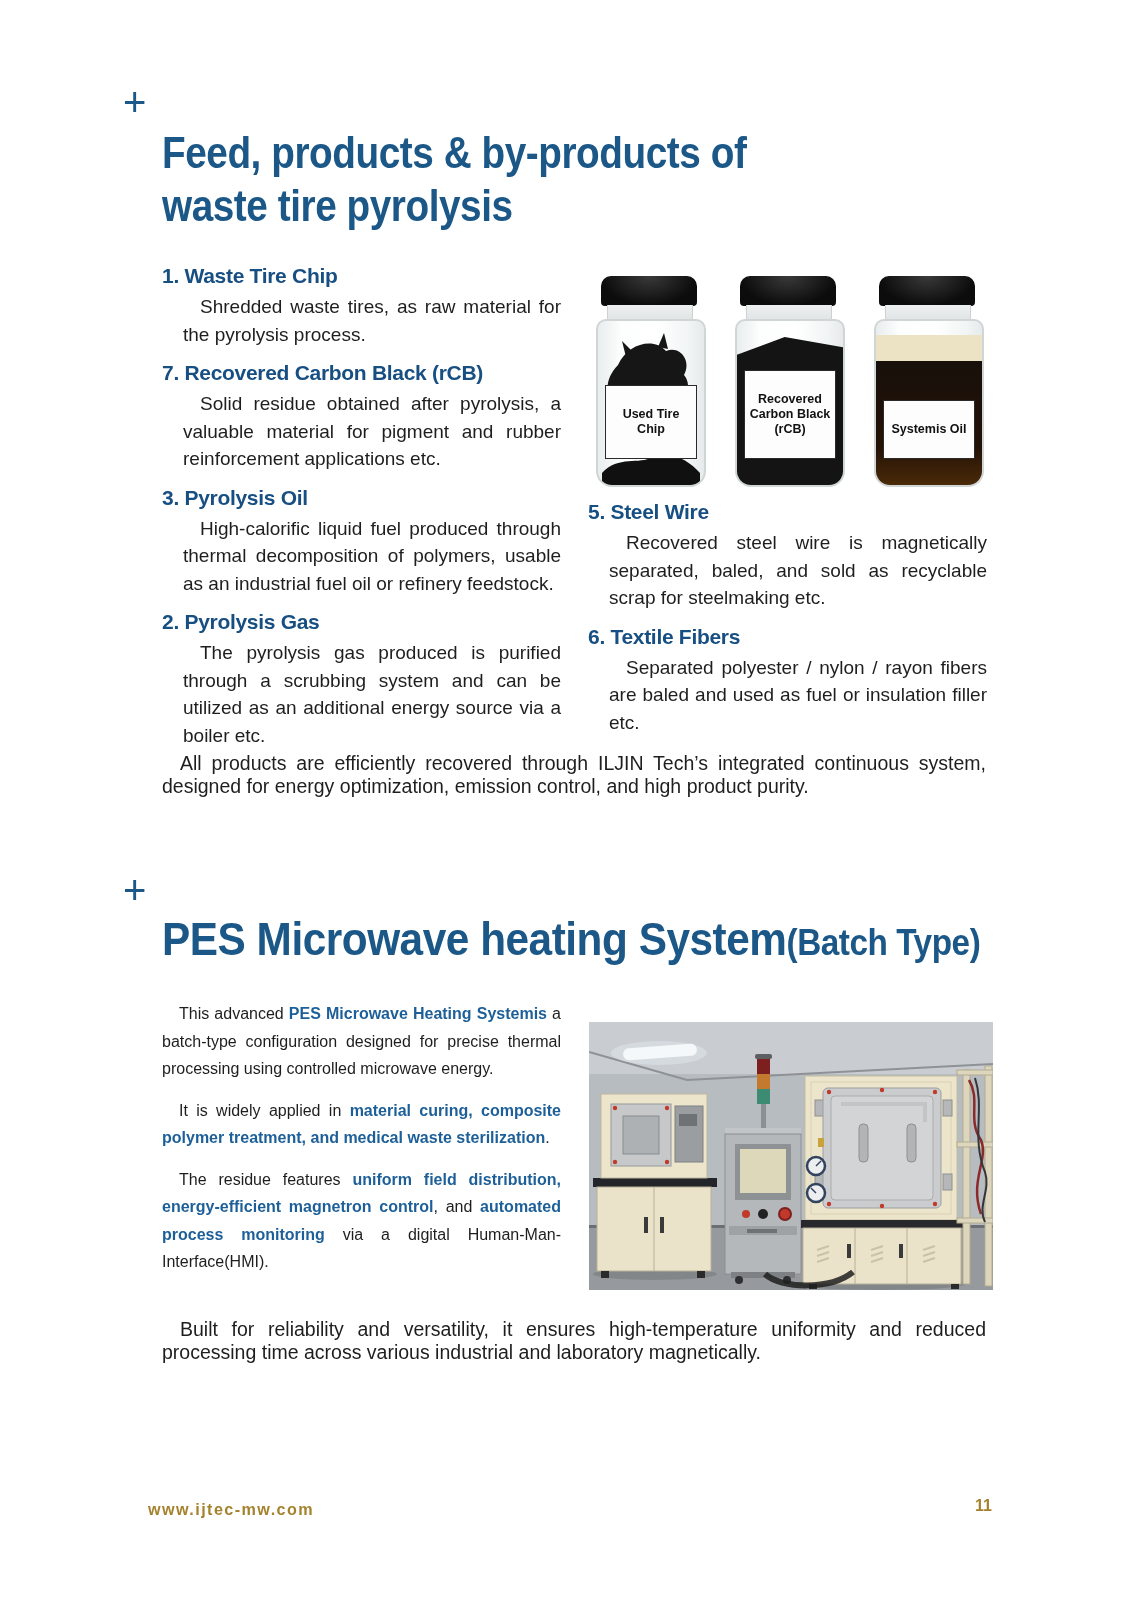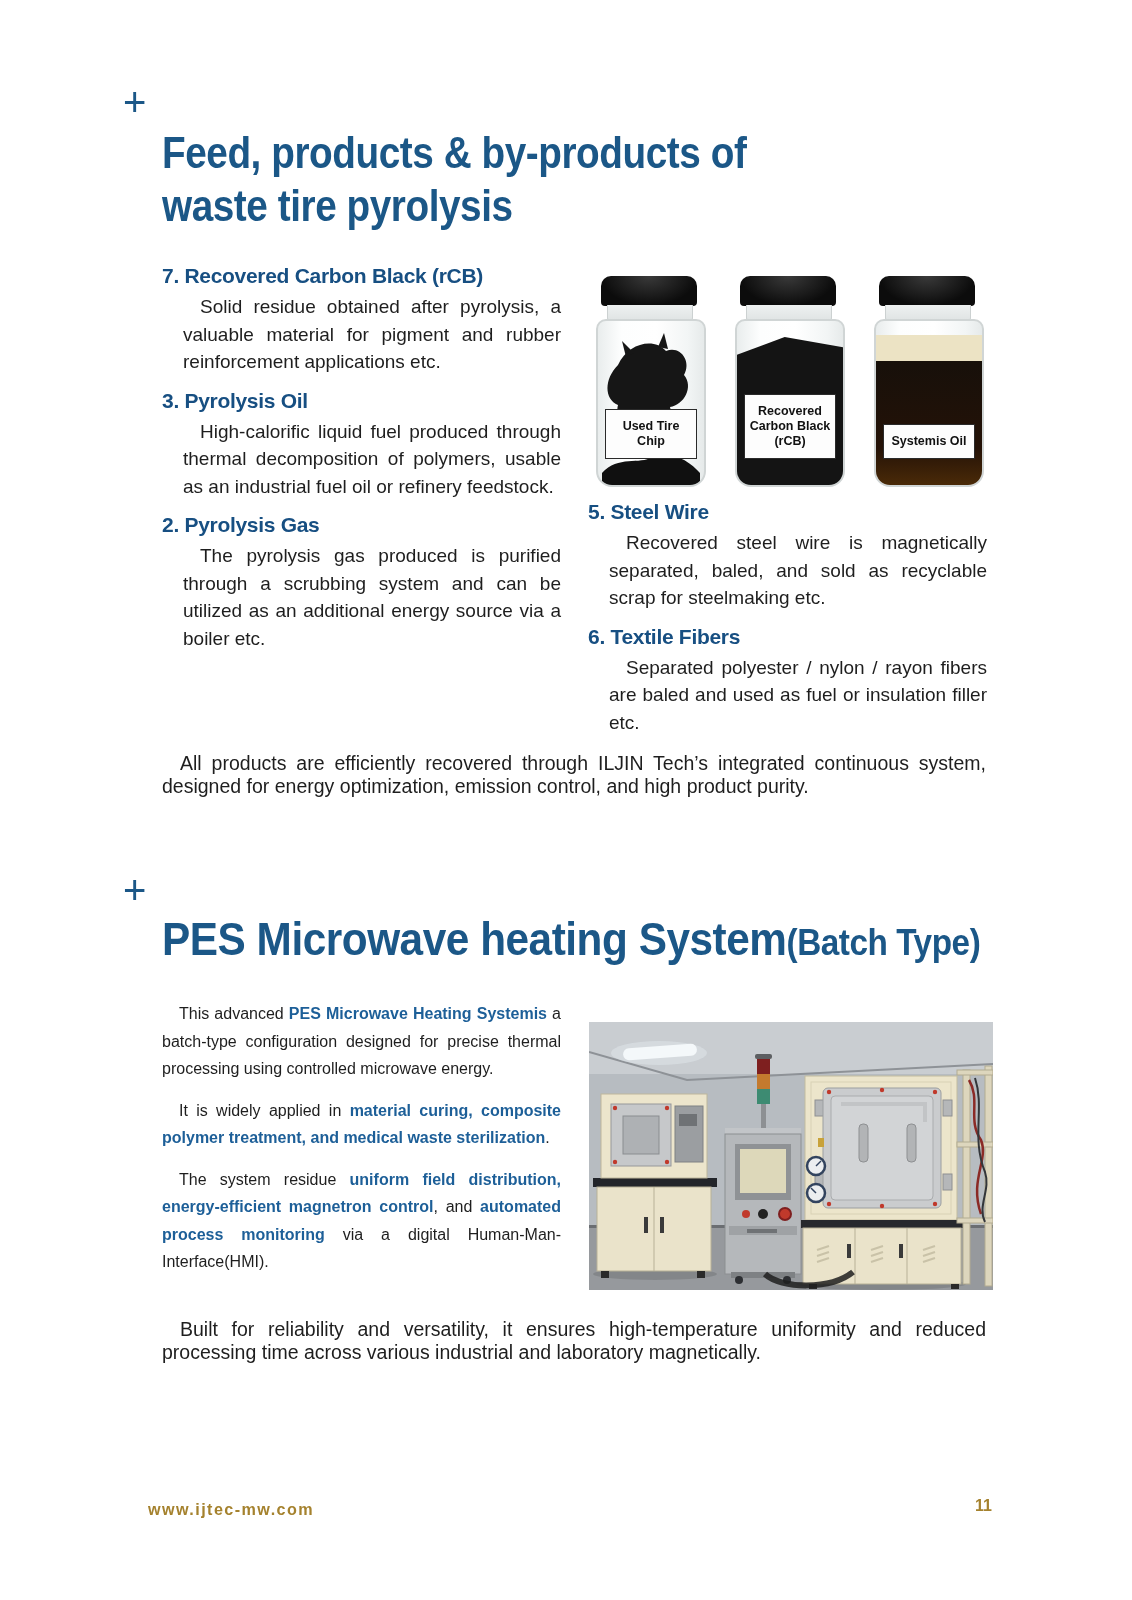--- a/index.html
+++ b/index.html
@@ -41,39 +41,43 @@
   .glass{position:absolute;top:43px;left:8px;width:106px;height:164px;
          border:2px solid #d0d5d5;border-radius:10px 10px 16px 16px;overflow:hidden;
          background:linear-gradient(90deg,#e9eded,#fdfefe 22%,#ffffff 55%,#f2f5f5 85%,#e6eaea);}
   .chips{position:absolute;left:0;top:0;width:100%;height:100%;}
   .powder{position:absolute;left:0;right:0;top:16px;bottom:0;background:#141414;
           clip-path:polygon(0 12%, 45% 0, 100% 7%, 100% 100%, 0 100%);}
   .oil-band{position:absolute;left:0;right:0;top:14px;height:26px;background:#ece3c4;}
   .oil{position:absolute;left:0;right:0;top:40px;bottom:0;
        background:linear-gradient(180deg,#17100a,#241207 70%,#4a2a08);}
   .jlabel{position:absolute;left:7px;right:7px;bottom:26px;background:#fdfdfd;
-          border:1.5px solid #2a2a2a;padding:9px 2px;font-size:12.5px;font-weight:700;
+          border:1.5px solid #2a2a2a;padding:21px 2px;font-size:12.5px;font-weight:700;
           color:#111;text-align:center;line-height:15px;z-index:3;}
   
   .machine{position:absolute;left:589px;top:1022px;width:404px;height:268px;}
   
   .footer-url{position:absolute;left:148px;top:1500px;color:#a5822e;font-weight:700;
               font-size:17px;letter-spacing:1.5px;transform:scaleX(.95);transform-origin:left top;}
   .page-num{position:absolute;top:1497px;right:140px;color:#a5822e;font-weight:700;font-size:16px;}
 </style>
 </head>
 <body>
 
 <div class="page">
 
   <span class="plus p1">+</span>
 
   <h1 class="title t1"><span>Feed, products &amp; by-products of</span><br><span>waste tire pyrolysis</span></h1>
 
   <div class="col col-l1">
+    <div class="item">
+      <div class="item-h">1. Waste Tire Chip</div>
+      <div class="item-b">Shredded waste tires, as raw material for the pyrolysis process.</div>
+    </div>
     <div class="item">
       <div class="item-h">7. Recovered Carbon Black (rCB)</div>
       <div class="item-b">Solid residue obtained after pyrolysis, a valuable material for pigment and rubber reinforcement applications etc.</div>
     </div>
     <div class="item">
       <div class="item-h">3. Pyrolysis Oil</div>
       <div class="item-b">High-calorific liquid fuel produced through thermal decomposition of polymers, usable as an industrial fuel oil or refinery feedstock.</div>
     </div>
     <div class="item">
       <div class="item-h">2. Pyrolysis Gas</div>
@@ -127,21 +131,21 @@
 
   <div class="wide summary">All products are efficiently recovered through ILJIN Tech’s integrated continuous system, designed for energy optimization, emission control, and high product purity.</div>
 
   <span class="plus p2">+</span>
 
   <h1 class="title t2"><span>PES Microwave heating System</span><span class="sub">(Batch Type)</span></h1>
 
   <div class="s2col">
     <p><span>This advanced </span><span class="accent">PES Microwave Heating Systemis</span><span> a batch-type configuration designed for precise thermal processing using controlled microwave energy.</span></p>
     <p><span>It is widely applied in </span><span class="accent">material curing, composite polymer treatment, and medical waste sterilization</span><span>.</span></p>
-    <p><span>The system residue </span><span class="accent">uniform field distribution, energy-efficient magnetron control</span><span>, and </span><span class="accent">automated process monitoring</span><span> via a digital Human-Man-Interface(HMI).</span></p>
+    <p><span>The residue features </span><span class="accent">uniform field distribution, energy-efficient magnetron control</span><span>, and </span><span class="accent">automated process monitoring</span><span> via a digital Human-Man-Interface(HMI).</span></p>
   </div>
 
   <svg class="machine" viewBox="0 0 404 268" preserveAspectRatio="none">
     <rect x="0" y="0" width="404" height="268" fill="#b7bcc1"></rect>
     <rect x="0" y="0" width="404" height="52" fill="#c9cdd1"></rect>
     <polyline points="0,30 98,58 404,42" stroke="#8e9297" stroke-width="2" fill="none"></polyline>
     <rect x="0" y="205" width="404" height="63" fill="#96999d"></rect>
     <rect x="0" y="203" width="404" height="3" fill="#6b6e72"></rect>
     <g>
       <ellipse cx="70" cy="31" rx="48" ry="12" fill="#dfe6e9" opacity="0.55"></ellipse>

